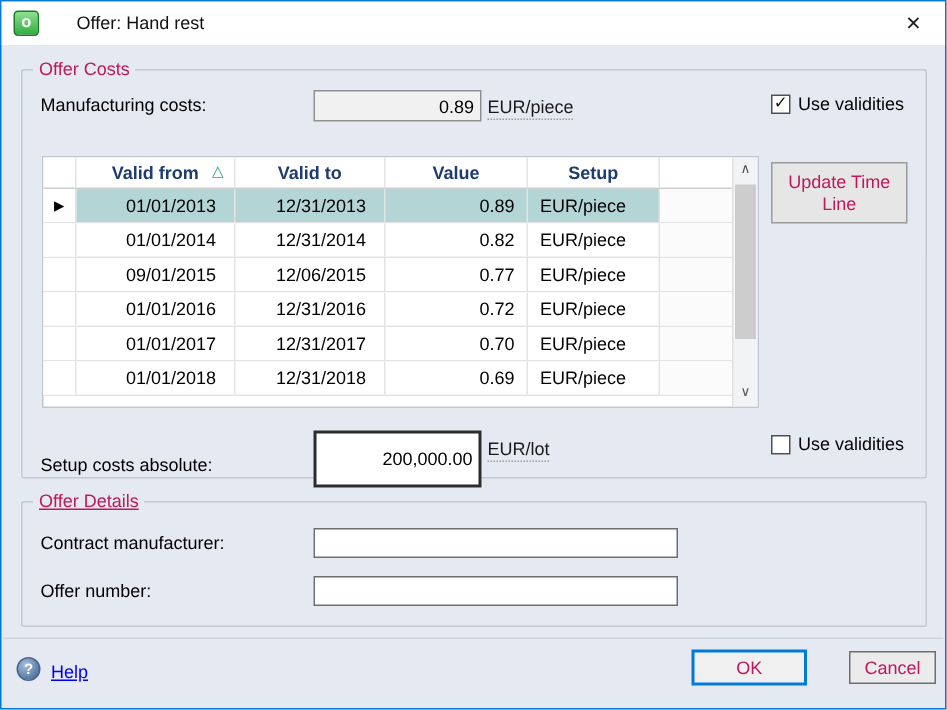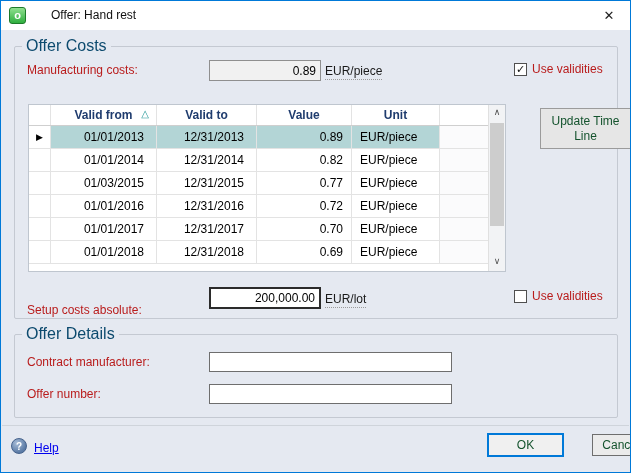--- a/index.html
+++ b/index.html
@@ -14,22 +14,22 @@
   .app-icon {
     position:absolute; left:8px; top:6px; width:17px; height:17px;
     background:linear-gradient(180deg,#8fe08f,#2fae3f);
     border:1px solid #1d7a2a; border-radius:3px;
     color:#ffffff; font-weight:bold; font-size:11px; text-align:center; line-height:15px;
   }
   .win-title { position:absolute; left:32px; top:0; line-height:29px; font-size:12px; color:#111;margin-left:18px; }
   .close-btn { position:absolute; left:592px; top:0; width:32px; height:29px; text-align:center; line-height:29px; font-size:13px; color:#222; cursor:pointer; }
   
   .groupbox { position:absolute; border:1px solid #c4c9d2; border-radius:2px; }
-  .group-label { position:absolute; background:#e5e9f1; padding:0 4px; font-size:16px; color:#0c4a6e; line-height:14px; }
-  .lbl { position:absolute; font-size:12px; color:#b91c1c; line-height:15px; white-space:nowrap; }
+  .group-label { position:absolute; background:#e5e9f1; padding:0 4px; font-size:12px; color:#be185d; line-height:14px; }
+  .lbl { position:absolute; font-size:12px; color:#000000; line-height:15px; white-space:nowrap; }
   
   .num-input {
     position:absolute; font-family:"Liberation Sans", sans-serif; font-size:12px;
     text-align:right; padding:0 4px; outline:none;
   }
   .ro { background:#f1f1f1; border:1px solid #8f8f8f; }
   .focused-input { background:#ffffff; border:2px solid #2b2b2b; }
   .text-input { position:absolute; background:#ffffff; border:1px solid #6e6e6e; font-family:"Liberation Sans", sans-serif; font-size:12px; padding:0 4px; outline:none; }
   .unit { position:absolute; font-size:12px; color:#1a1a1a; border-bottom:1px dotted #9a9a9a; padding-bottom:1px; white-space:nowrap; }
   
@@ -49,21 +49,21 @@
   .c-unit { width:88px;  text-align:left;  padding-left:8px; }
   .c-fill { flex:1; border-right:none; background:#fbfbfc; }
   .h-sel  { width:22px; } .h-from { width:106px; } .h-to { width:100px; } .h-val { width:95px;text-align:right; } .h-unit { width:88px; } .h-fill { flex:1; border-right:none; }
   .sort-glyph { position:absolute; right:7px; top:3px; font-size:10px; color:#2a9a9a; font-weight:normal; }
   
   .scrollbar { width:17px; background:#f2f3f5; border-left:1px solid #e0e0e0; display:flex; flex-direction:column; }
   .scroll-btn { height:17px; text-align:center; font-size:9px; line-height:15px; color:#505050; cursor:pointer; }
   .scroll-track { flex:1; position:relative; }
   .scroll-thumb { position:absolute; top:1px; left:1px; right:1px; height:78%; background:#cdcdcd; cursor:pointer; }
   
-  .btn { position:absolute; background:#e8e8e8; border:1px solid #9b9b9b; font-family:"Liberation Sans", sans-serif; font-size:12px; color:#14532d; text-align:center; cursor:pointer; display:flex; align-items:center; justify-content:center;margin-left:26px; }
+  .btn { position:absolute; background:#e8e8e8; border:1px solid #9b9b9b; font-family:"Liberation Sans", sans-serif; font-size:12px; color:#be185d; text-align:center; cursor:pointer; display:flex; align-items:center; justify-content:center; }
   .update-btn { left:513px; top:107px; width:91px; height:41px; line-height:15px; padding:0 8px; background:#e6e6e6; }
   .ok-btn { left:460px; top:432px; width:77px; height:24px; background:#f0f0f0; border:2px solid #0079d8; }
   .cancel-btn { left:565px; top:433px; width:58px; height:22px; background:#ebebeb; border:1px solid #6e6e6e; }
   
   .separator { position:absolute; left:1px; top:424px; width:627px; height:1px; background:#cfd4db; }
   .help-icon { position:absolute; left:10px; top:437px; width:16px; height:16px; border-radius:50%;
     background:radial-gradient(circle at 35% 30%, #a8bdd8, #5b7ba6 70%); border:1px solid #45628c;
     color:#ffffff; font-size:10px; font-weight:bold; text-align:center; line-height:15px; }
   .help-link { position:absolute; left:33px; top:440px; color:#0000ee; text-decoration:underline; font-size:12px; cursor:pointer; }
 </style>
@@ -90,21 +90,21 @@
   <div class="grid">
     <div class="grid-content">
       <div class="g-header">
         <div class="g-hcell h-sel"></div>
         <div class="g-hcell h-from">
           <span>Valid from</span>
           <span class="sort-glyph">△</span>
         </div>
         <div class="g-hcell h-to">Valid to</div>
         <div class="g-hcell h-val">Value</div>
-        <div class="g-hcell h-unit">Unit</div>
+        <div class="g-hcell h-unit">Setup</div>
         <div class="g-hcell h-fill"></div>
       </div>
       <div>
           <div class="g-row sel">
             <div class="g-cell c-sel">▶</div>
             <div class="g-cell c-from">01/01/2013</div>
             <div class="g-cell c-to">12/31/2013</div>
             <div class="g-cell c-val">0.89</div>
             <div class="g-cell c-unit">EUR/piece</div>
             <div class="g-cell c-fill"></div>
@@ -112,22 +112,22 @@
           <div class="g-row">
             <div class="g-cell c-sel"></div>
             <div class="g-cell c-from">01/01/2014</div>
             <div class="g-cell c-to">12/31/2014</div>
             <div class="g-cell c-val">0.82</div>
             <div class="g-cell c-unit">EUR/piece</div>
             <div class="g-cell c-fill"></div>
           </div>
           <div class="g-row">
             <div class="g-cell c-sel"></div>
-            <div class="g-cell c-from">01/03/2015</div>
-            <div class="g-cell c-to">12/31/2015</div>
+            <div class="g-cell c-from">09/01/2015</div>
+            <div class="g-cell c-to">12/06/2015</div>
             <div class="g-cell c-val">0.77</div>
             <div class="g-cell c-unit">EUR/piece</div>
             <div class="g-cell c-fill"></div>
           </div>
           <div class="g-row">
             <div class="g-cell c-sel"></div>
             <div class="g-cell c-from">01/01/2016</div>
             <div class="g-cell c-to">12/31/2016</div>
             <div class="g-cell c-val">0.72</div>
             <div class="g-cell c-unit">EUR/piece</div>
@@ -156,27 +156,27 @@
       <div class="scroll-track">
         <div class="scroll-thumb"></div>
       </div>
       <div class="scroll-btn">∨</div>
     </div>
   </div>
 
   <button class="btn update-btn">Update Time Line</button>
 
   <div class="lbl" style="left:26px; top:291px;margin-top:11px;">Setup costs absolute:</div>
-  <input class="num-input focused-input" style="left: 208px; top: 286px; width: 112px; height: 22px;" value="200,000.00">
+  <input class="num-input focused-input" style="left: 208px; top: 286px; width: 112px; height: 38px;" value="200,000.00">
   <div class="unit" style="left:324px; top:291px;">EUR/lot</div>
   <div class="checkbox" style="left:513px; top:289px;"></div>
   <div class="lbl" style="left:531px; top:288px;">Use validities</div>
 
   <div class="groupbox" style="left:13px; top:333px; width:604px; height:84px;"></div>
-  <div class="group-label" style="left:21px; top:326px;">Offer Details</div>
+  <div class="group-label" style="left:21px; top:326px;text-decoration:underline;">Offer Details</div>
 
   <div class="lbl" style="left:26px; top:354px;">Contract manufacturer:</div>
   <input class="text-input" style="left: 208px; top: 351px; width: 243px; height: 20px;" value="">
 
   <div class="lbl" style="left:26px; top:386px;">Offer number:</div>
   <input class="text-input" style="left: 208px; top: 383px; width: 243px; height: 20px;" value="">
 
   <div class="separator"></div>
   <div class="help-icon">?</div>
   <a class="help-link">Help</a>

